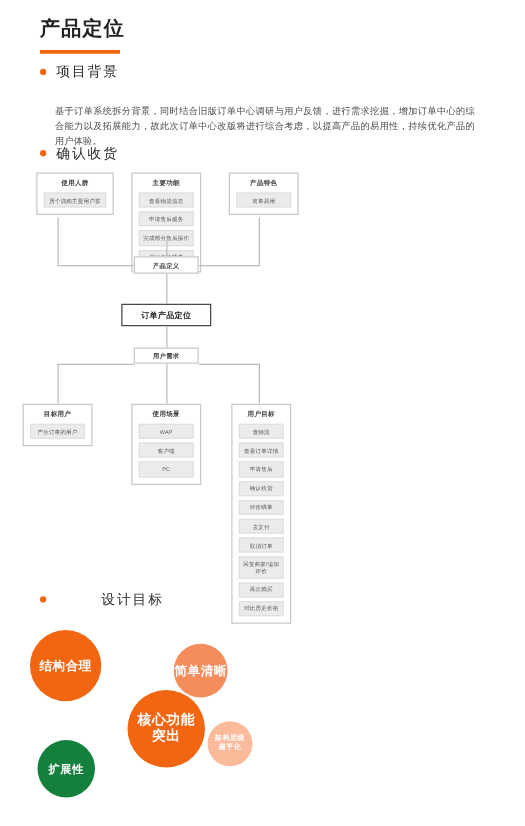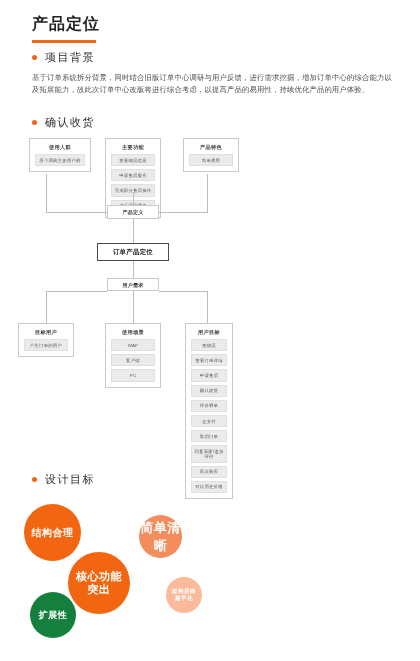--- a/index.html
+++ b/index.html
@@ -29,21 +29,21 @@
     margin-right:8px; flex:0 0 auto;
   }
   .sec-title { font-size:11px; font-weight:400; color:#2b2b2b; letter-spacing:1.5px; }
 
   
   .para {
     position:absolute; left:32px; top:72px; width:360px;
     font-size:7.3px; line-height:12px; color:#4a4a4a; letter-spacing:0.2px;
     text-align: justify;
   }
-  .para p { margin:0;font-family:Liberation Mono, monospace; }
+  .para p { margin:12px;font-family:Liberation Mono, monospace; }
 
   
   .diagram { position:absolute; left:0; top:130px; width:420px; height:340px; }
 
   .node {
     position:absolute; background:#ffffff;
     border:1px solid #c9c9c9;
     display:flex; flex-direction:column; align-items:center;
   }
   .node-title {
@@ -180,32 +180,32 @@
         <div class="node-item">去支付</div>
         <div class="node-item">取消订单</div>
         <div class="node-item">回复商家/追加评价</div>
         <div class="node-item">再次购买</div>
         <div class="node-item">对比历史价格</div>
       </div>
     </div>
 
   </div>
 
-  <div class="sec-head" style="left:32px; top:472px;">
+  <div class="sec-head" style="left:32px; top:472px;gap:36px;">
     <span class="sec-dot"></span>
     <span class="sec-title">设计目标</span>
   </div>
 
   <div class="bubbles">
 
     <div class="bubble" style="left:24px; top:12px; width:57px; height:57px; font-size:10px; background:#F26611;">结构合理</div>
 
-    <div class="bubble" style="left:139px; top:23px; width:43px; height:43px; font-size:13px; background:#F58C5B;">简单清晰</div>
-
-    <div class="bubble" style="left:68px; top:60px; width:62px; height:62px; font-size:11px; line-height:13px; white-space:pre-line; background:#F26611;">核心功能
+    <div class="bubble" style="left:139px; top:23px; width:43px; height:43px; font-size:10px; background:#F58C5B;">简单清晰</div>
+
+    <div class="bubble" style="left:102px; top:60px; width:62px; height:62px; font-size:11px; line-height:13px; white-space:pre-line; background:#F26611;">核心功能
 突出</div>
 
     <div class="bubble" style="left:30px; top:100px; width:46px; height:46px; font-size:9px; background:#15803d;">扩展性</div>
 
     <div class="bubble" style="left:166px; top:85px; width:36px; height:36px; font-size:5.6px; line-height:7px; white-space:pre-line; background:#FBBB9B;">架构层级
 扁平化</div>
 
   </div>
 
 </div>

